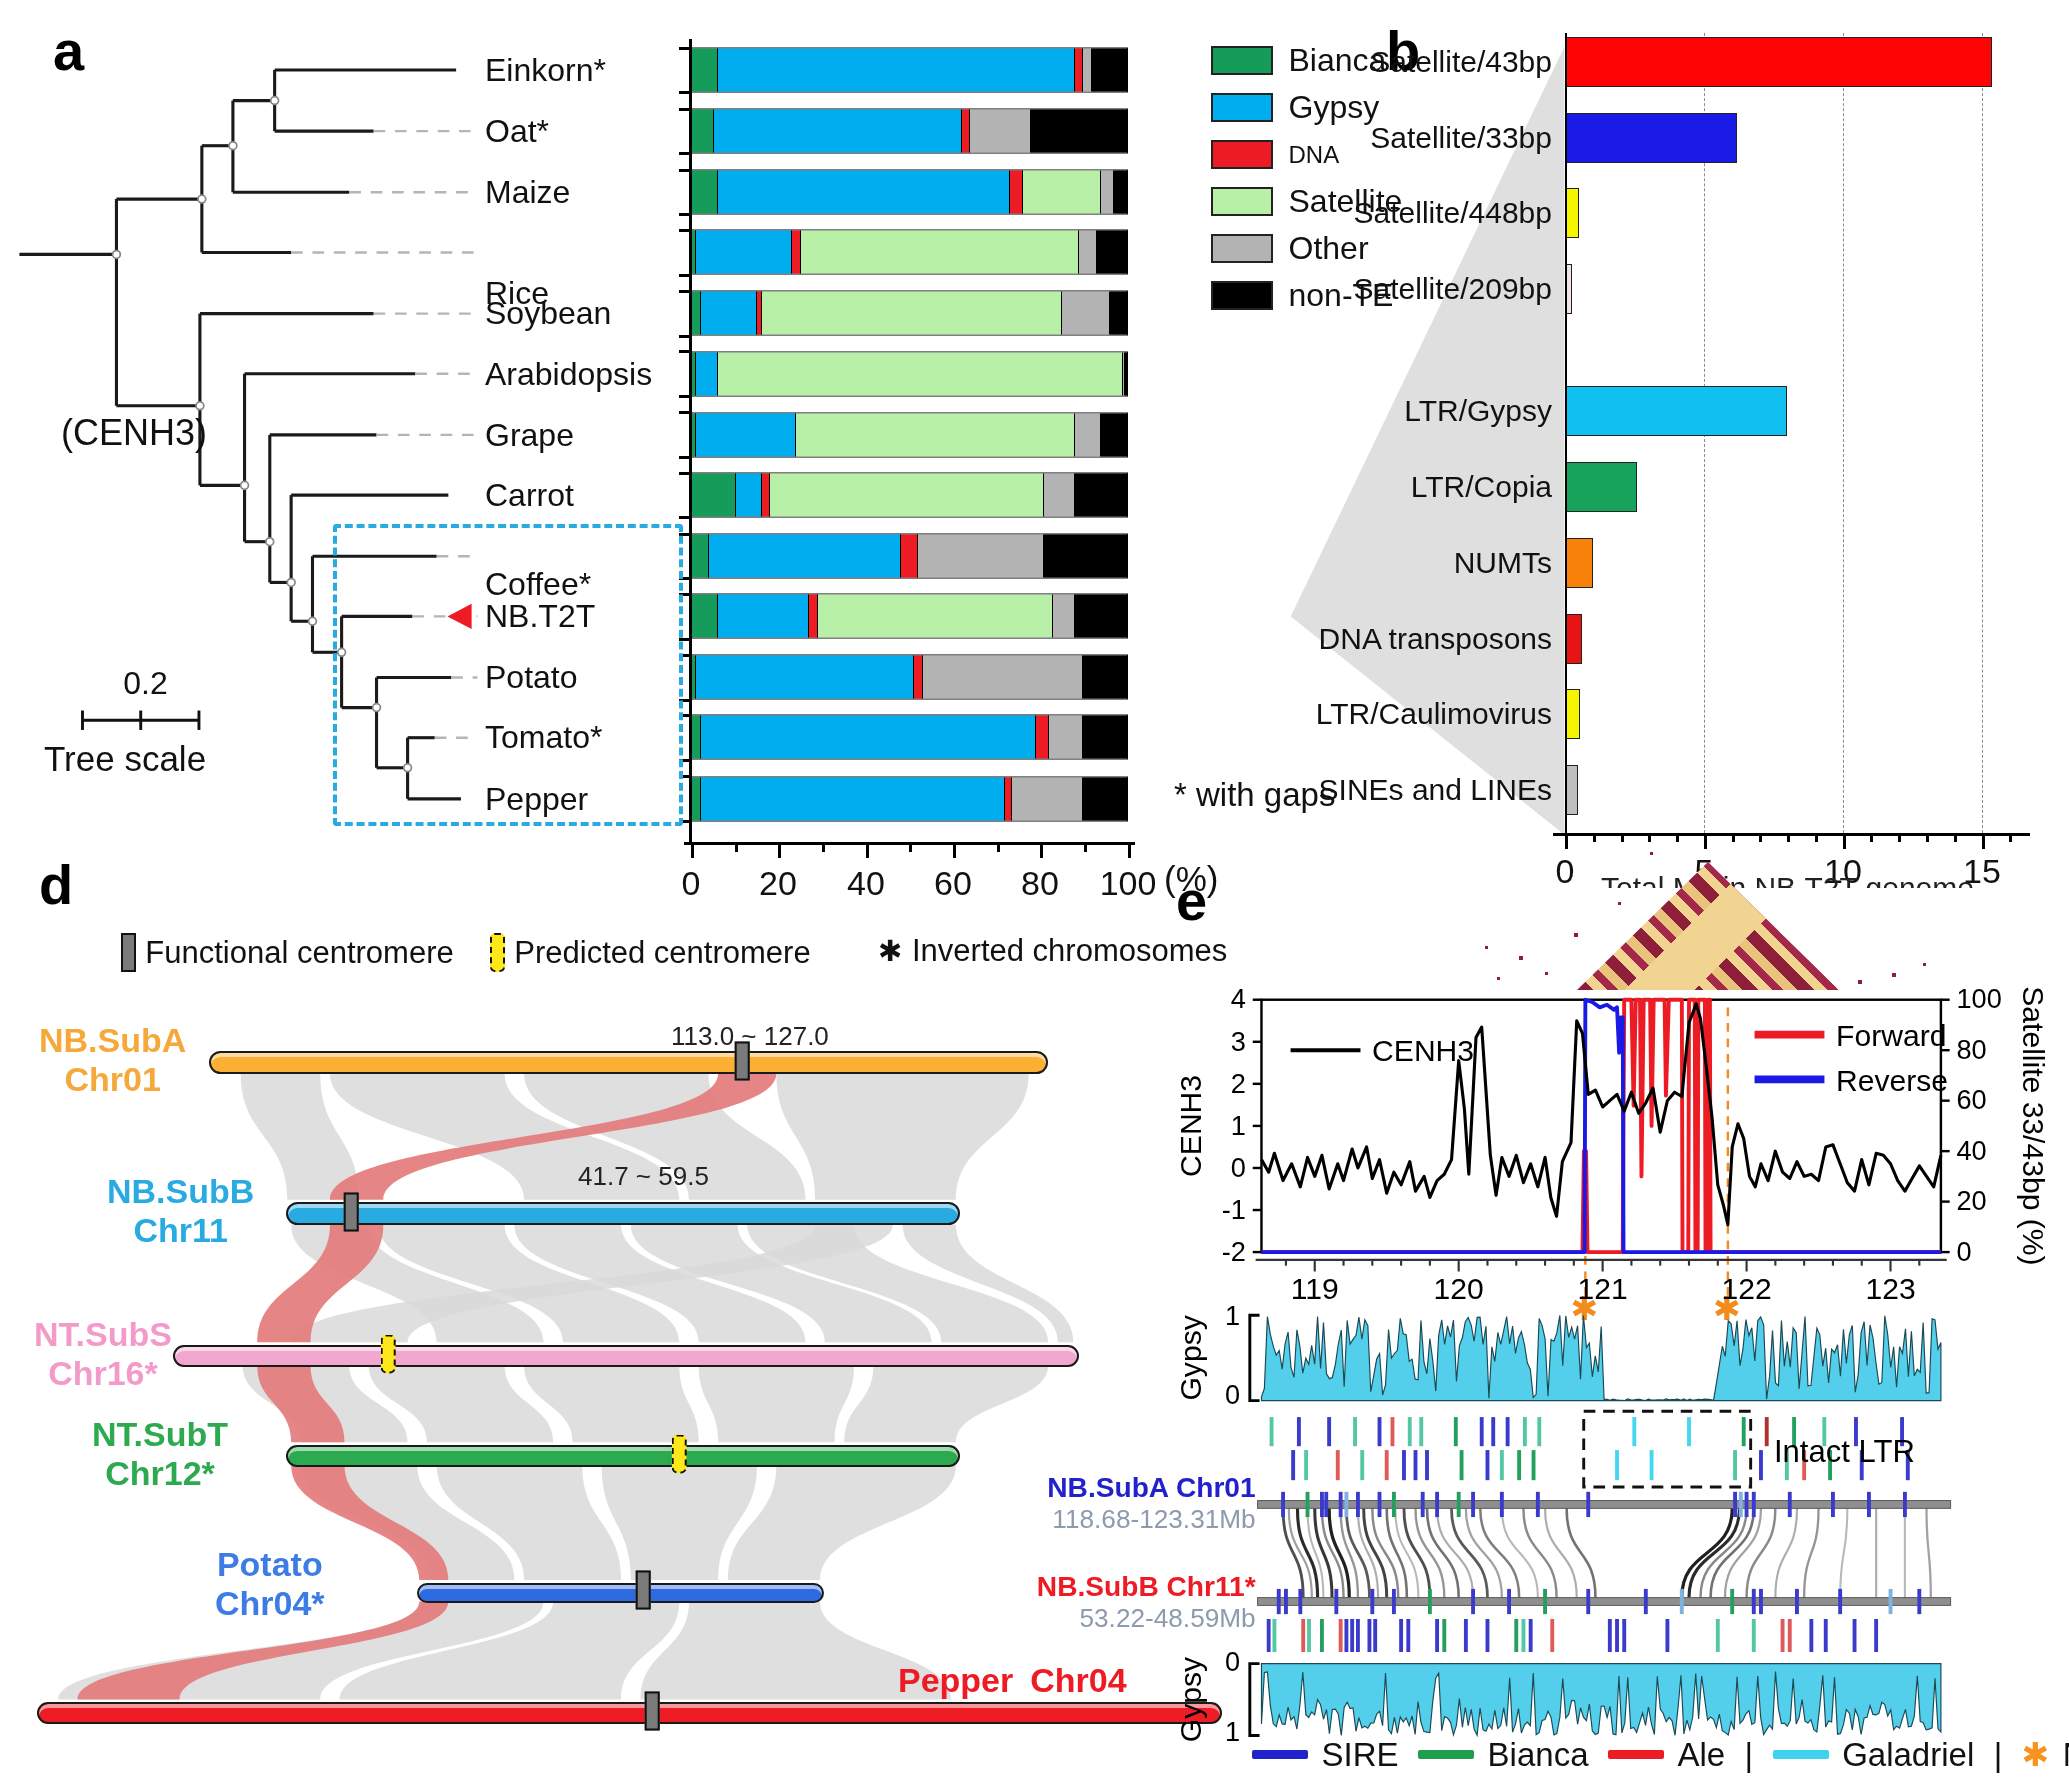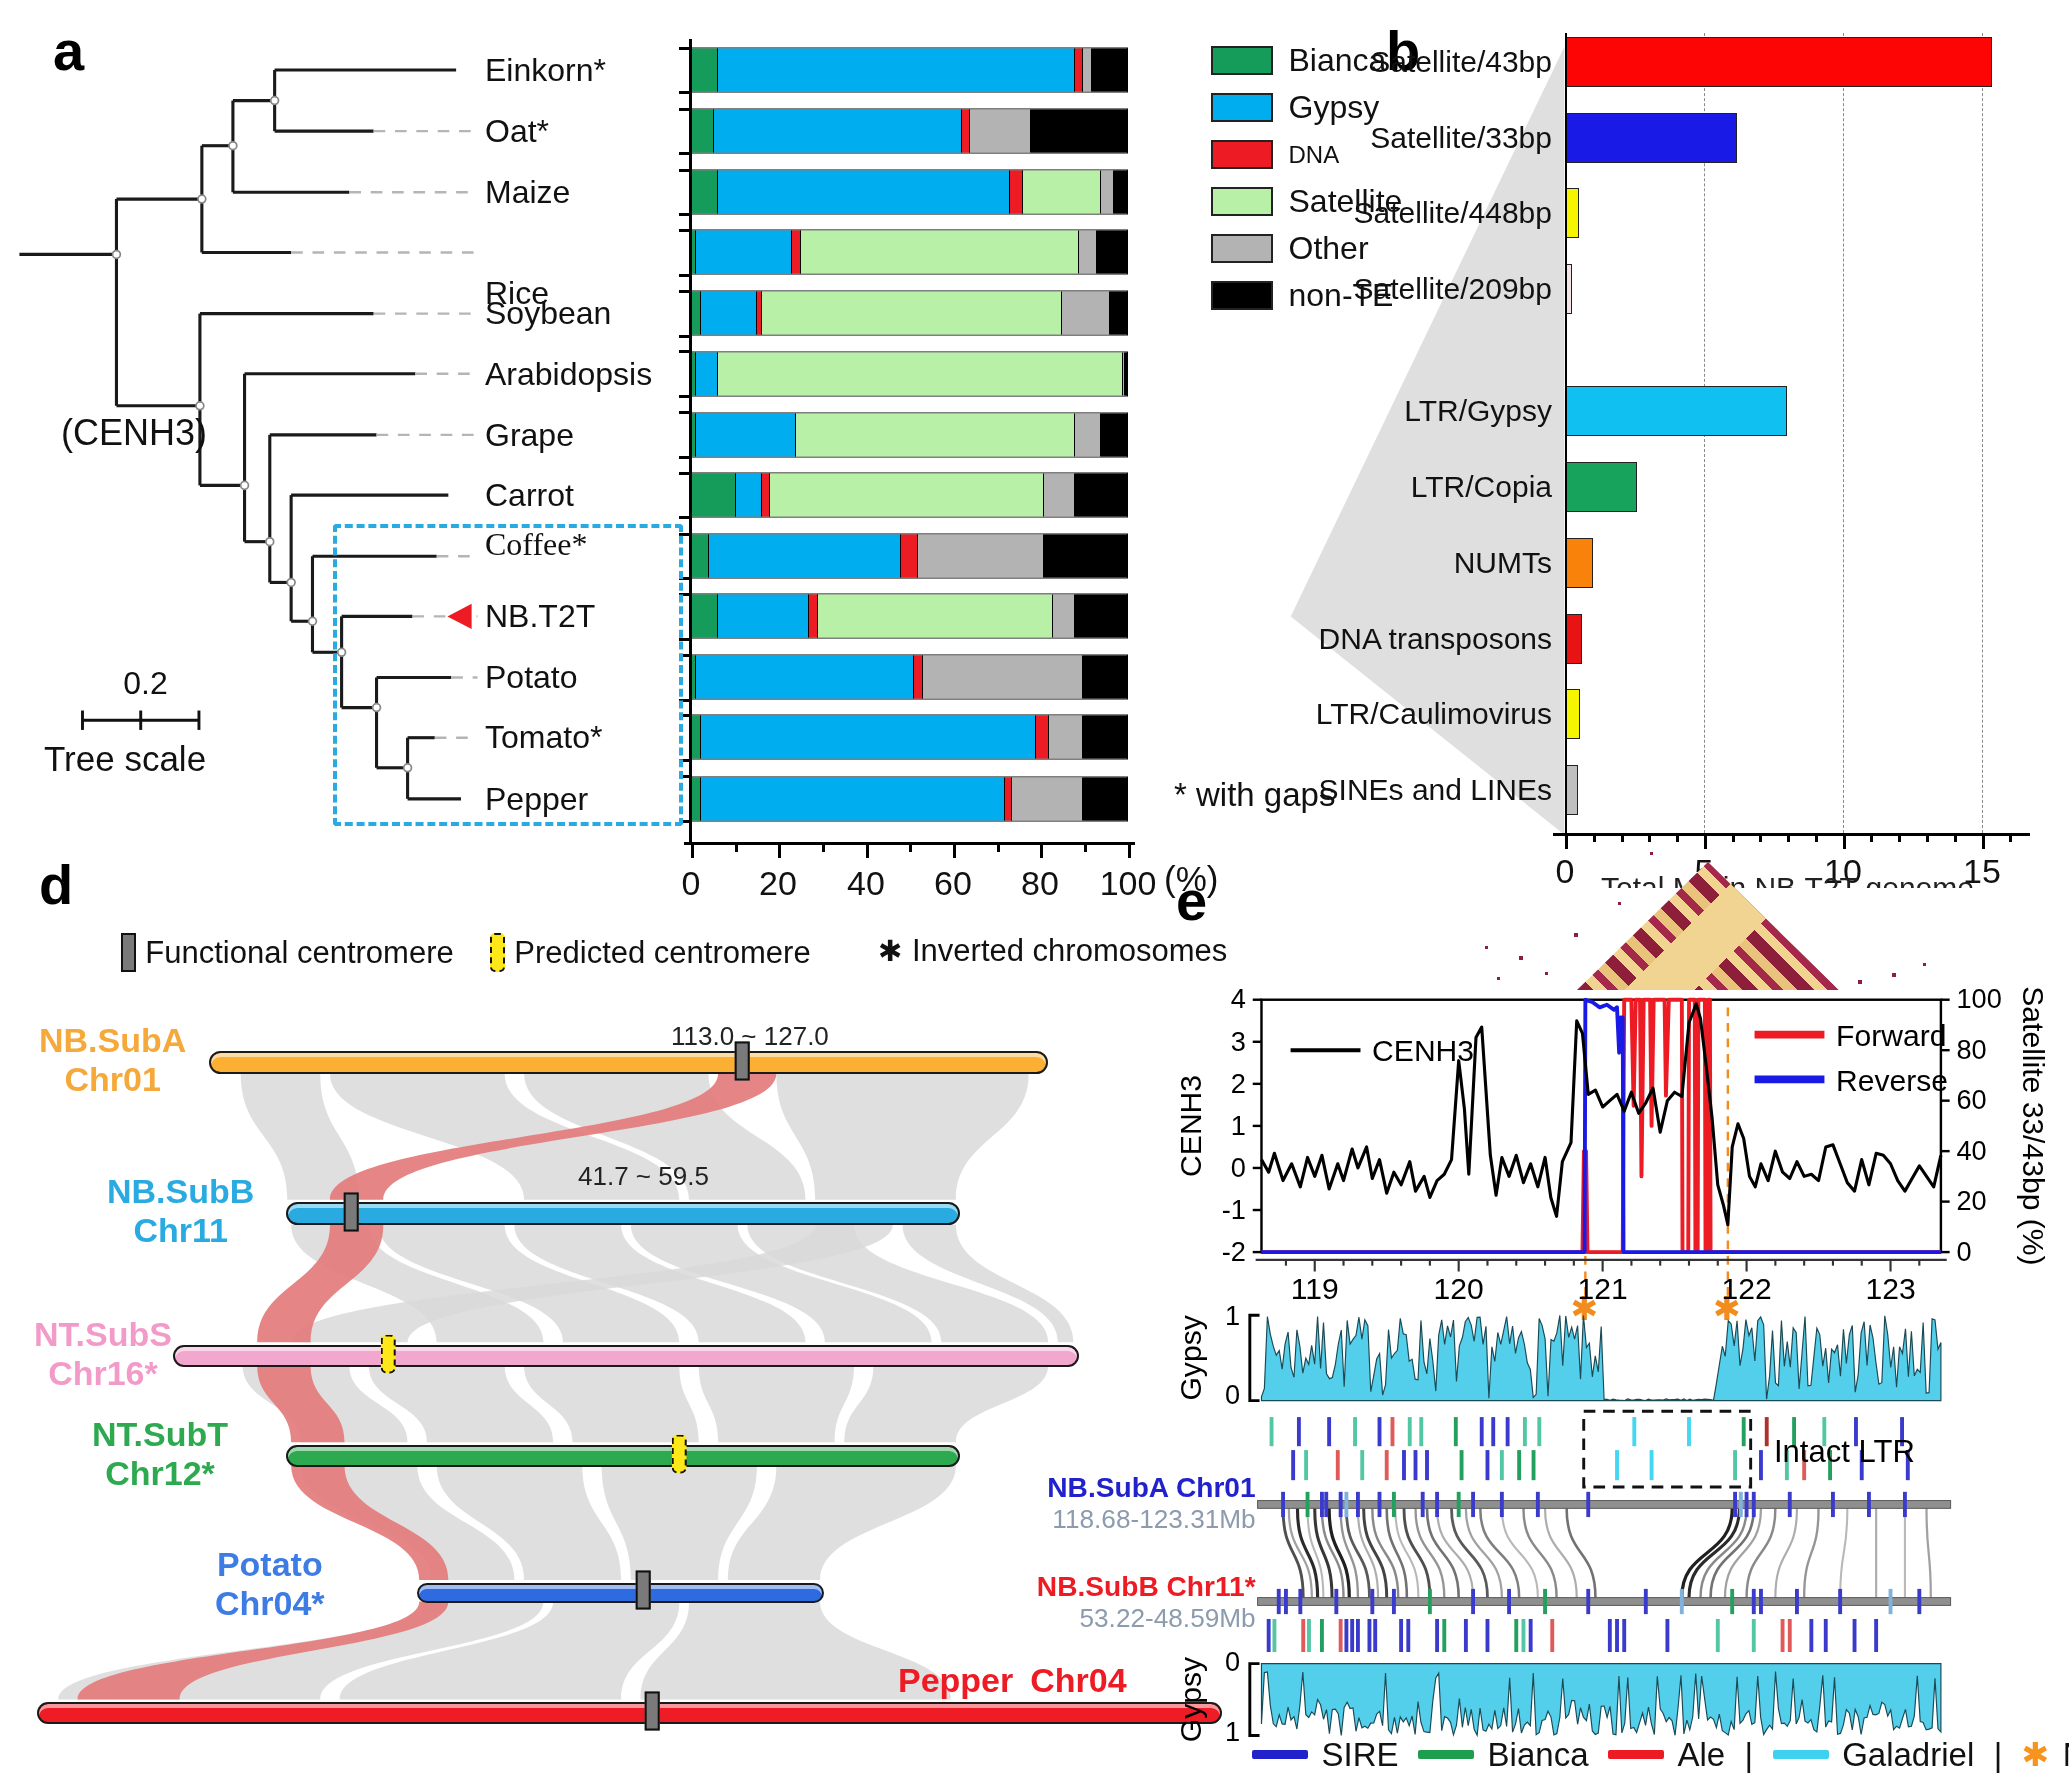--- a/index.html
+++ b/index.html
@@ -143,21 +143,21 @@
   <div class="abs" style="left:44px;top:739px;font-size:35px;">Tree scale</div>
   <div id="taxa">
       <div class="taxon" style="top: 70px;">Einkorn*</div>
       <div class="taxon" style="top: 131px;">Oat*</div>
       <div class="taxon" style="top: 192px;">Maize</div>
       <div class="taxon" style="top: 252px; margin-top: 41px;">Rice</div>
       <div class="taxon" style="top: 313px;">Soybean</div>
       <div class="taxon" style="top: 374px;">Arabidopsis</div>
       <div class="taxon" style="top: 435px;">Grape</div>
       <div class="taxon" style="top: 495px;">Carrot</div>
-      <div class="taxon" style="top: 544px; font-family: Liberation Serif, serif;">Coffee*</div>
+      <div class="taxon" style="top: 584px;">Coffee*</div>
       <div class="taxon" style="top: 616px;">NB.T2T</div>
       <div class="taxon" style="top: 677px;">Potato</div>
       <div class="taxon" style="top: 737px;">Tomato*</div>
       <div class="taxon" style="top: 799px;">Pepper</div>
     </div>
   <div id="bars-a">
       <div class="bar-row" style="top: 70px;">
         <div class="bar-seg" style="width: 6%; background: rgb(22, 156, 90);"></div>
         <div class="bar-seg" style="width: 82%; background: rgb(0, 174, 239);"></div>
         <div class="bar-seg" style="width: 2%; background: rgb(237, 28, 36);"></div>

